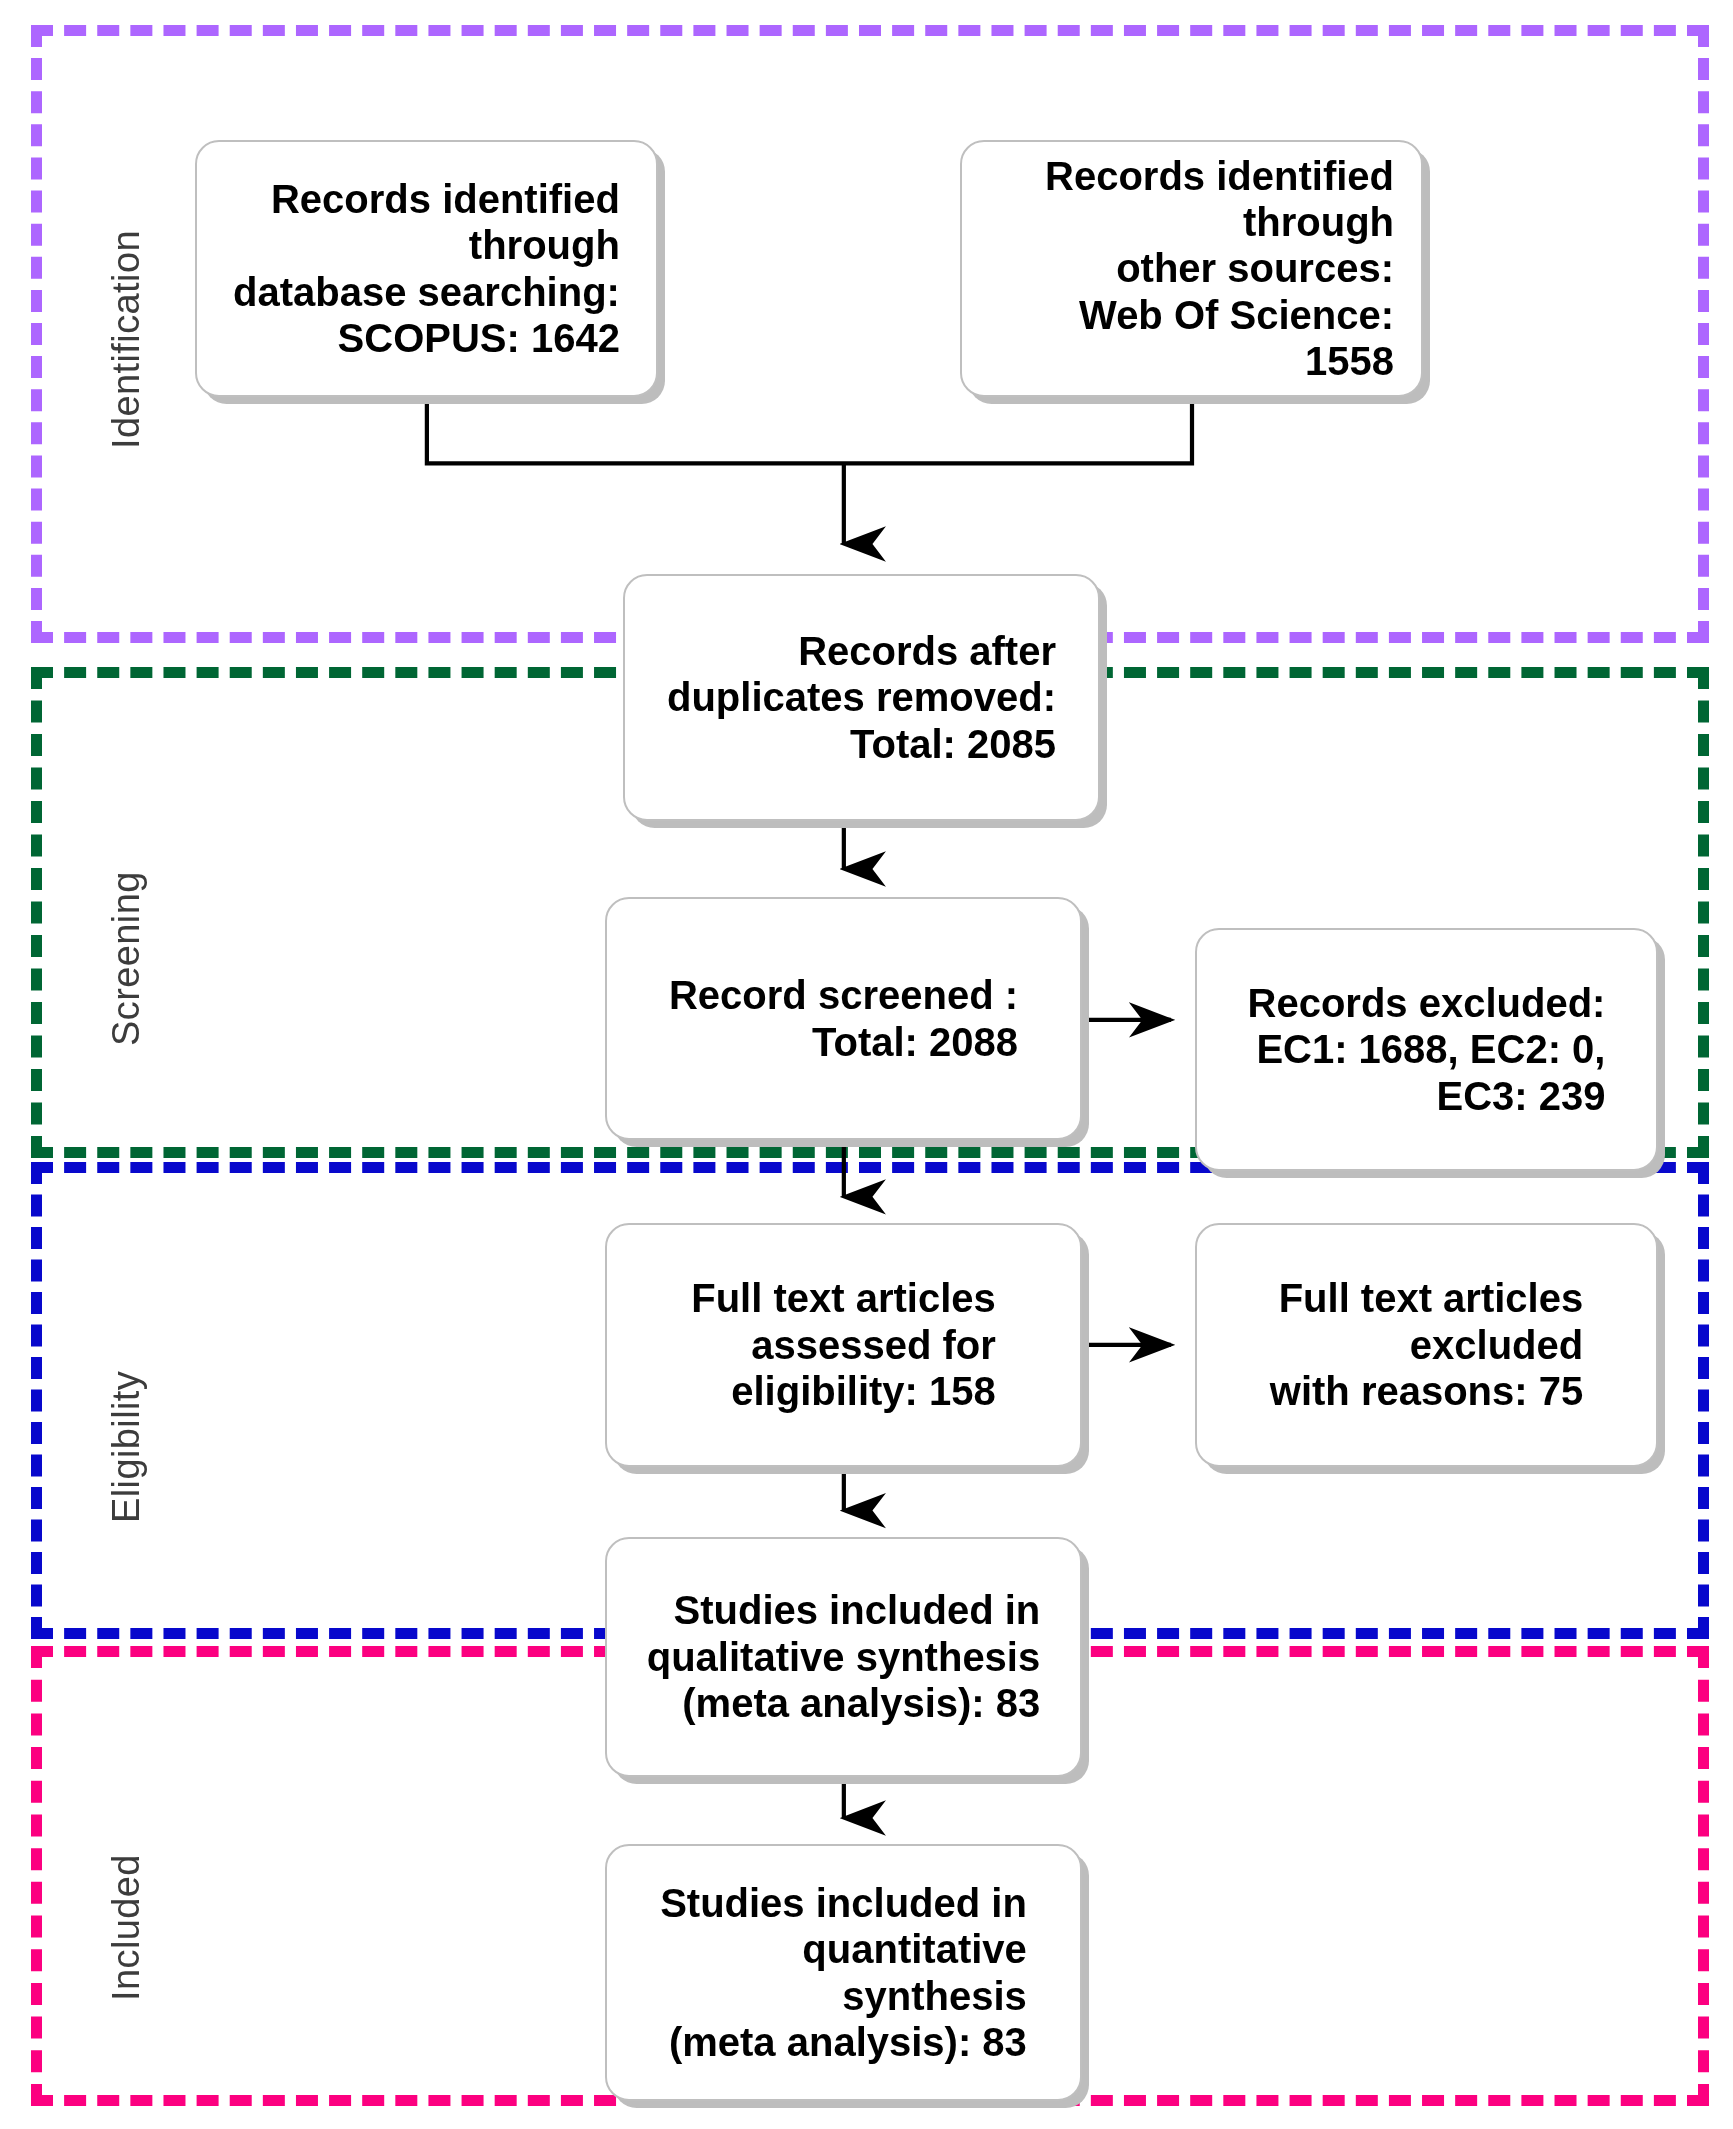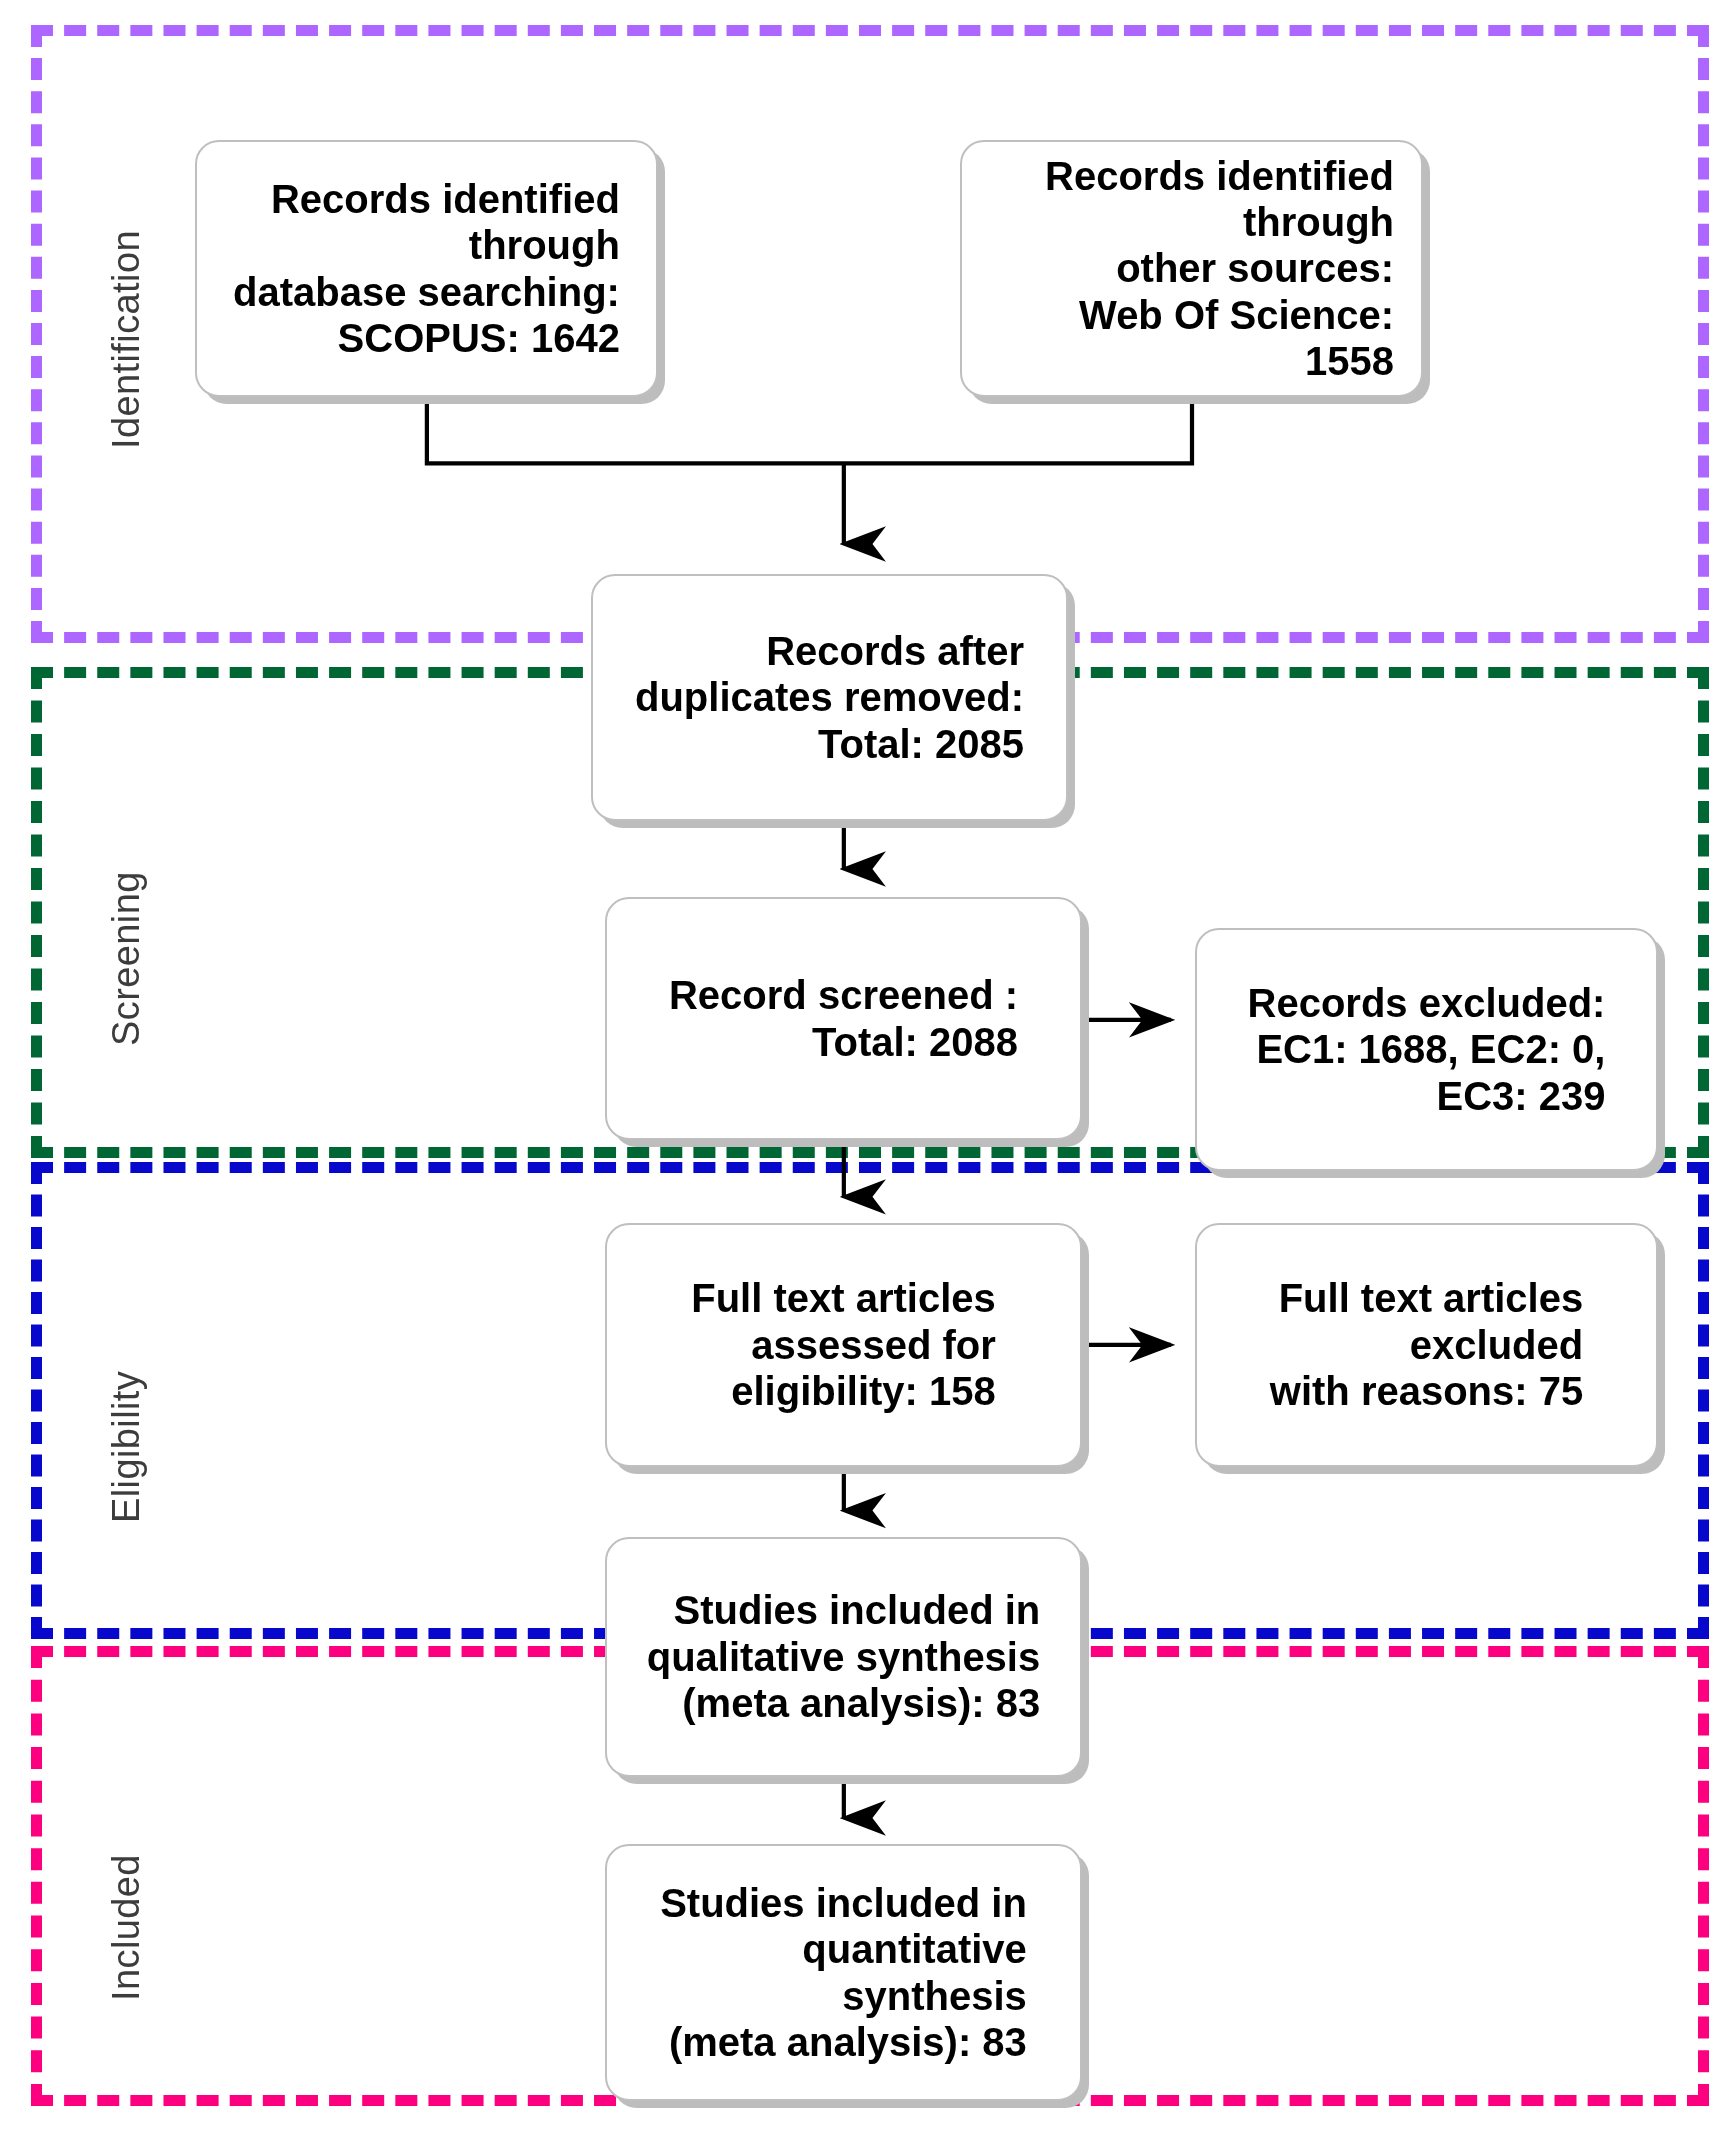--- a/index.html
+++ b/index.html
@@ -75,21 +75,21 @@
     font-weight: bold;
     color: #000000;
     font-size: 40px;
     line-height: 1.16;
     font-family: "Liberation Sans", sans-serif;
     white-space: pre-line;
   }
 
   #box-db-search   { left: 195px;  top: 140px;  width: 463px; height: 257px; }
   #box-other-src   { left: 960px; top: 140px;  width: 463px; height: 257px; }
-  #box-dedup       { left: 591px;  top: 574px;  width: 477px; height: 247px; }
+  #box-dedup       { left: 623px;  top: 574px;  width: 477px; height: 247px; }
   #box-screened    { left: 605px;  top: 897px; width: 477px; height: 243px; }
   #box-rec-excl    { left: 1195px; top: 897px; width: 463px; height: 243px; margin-top: 31px; }
   #box-fulltext    { left: 605px;  top: 1223px; width: 477px; height: 244px; }
   #box-fulltext-ex { left: 1195px; top: 1223px; width: 463px; height: 244px; }
   #box-qual        { left: 605px;  top: 1537px; width: 477px; height: 240px; }
   #box-quant       { left: 605px;  top: 1844px; width: 477px; height: 257px; }
 
   
   #connectors {
     position: absolute;

